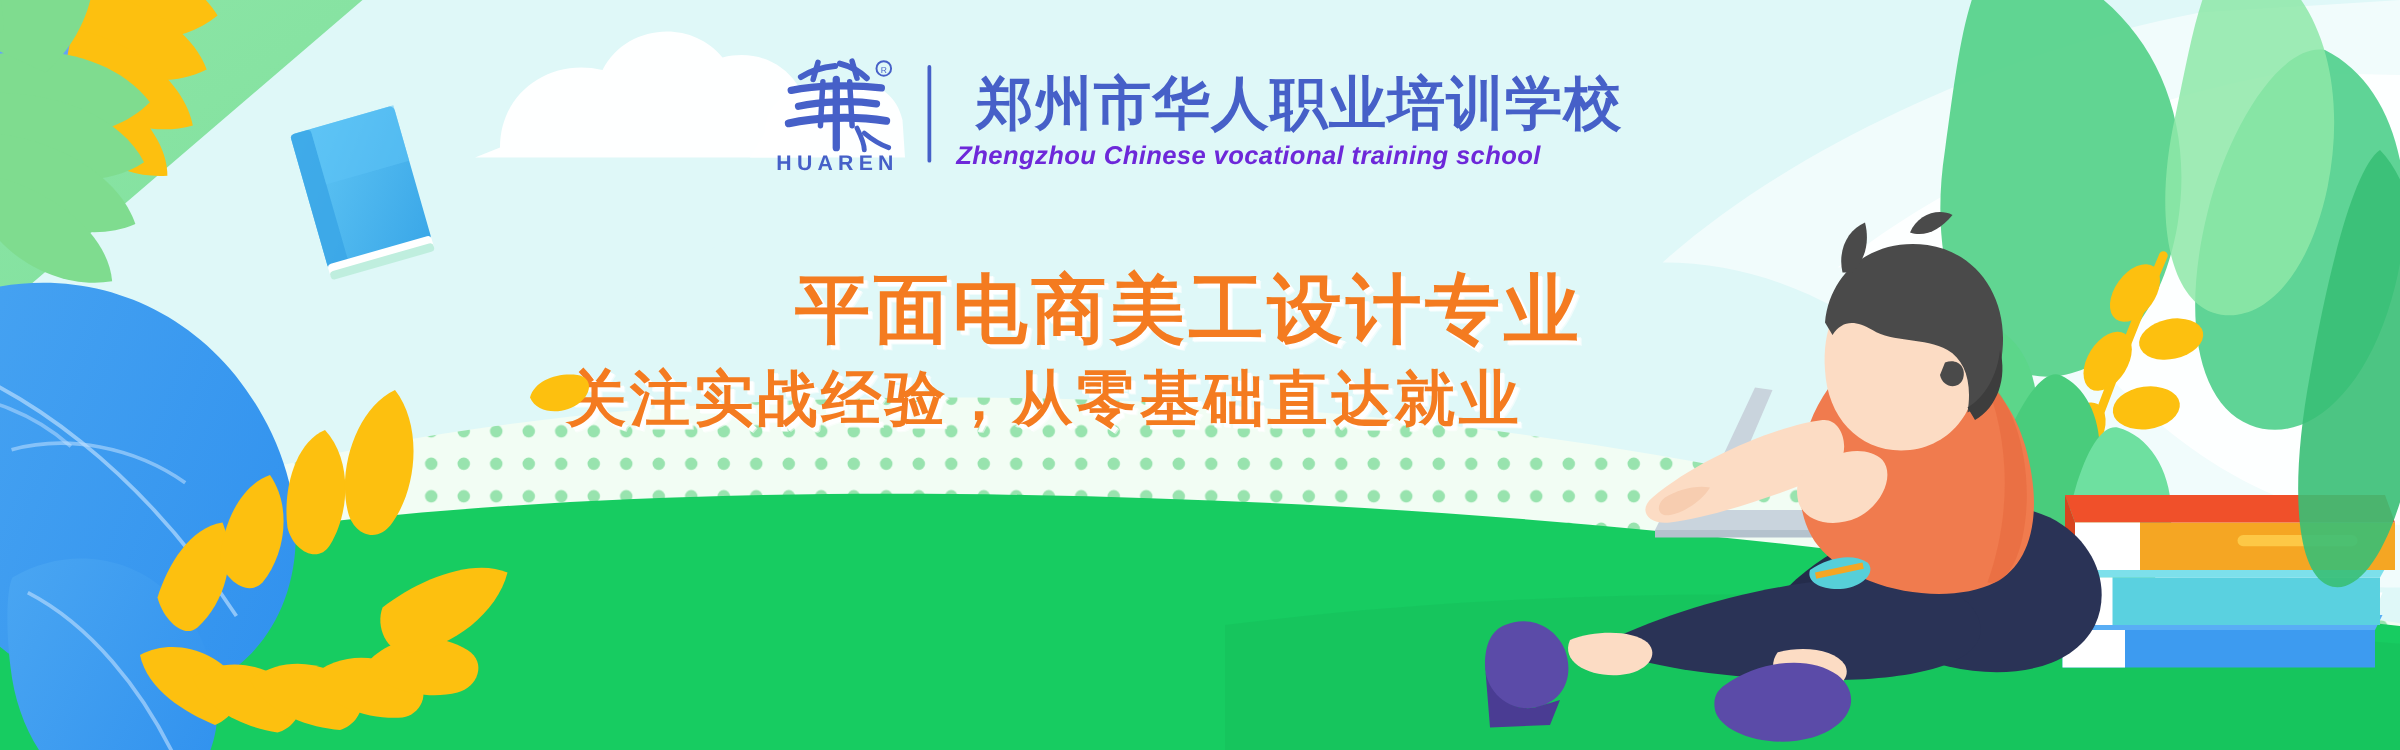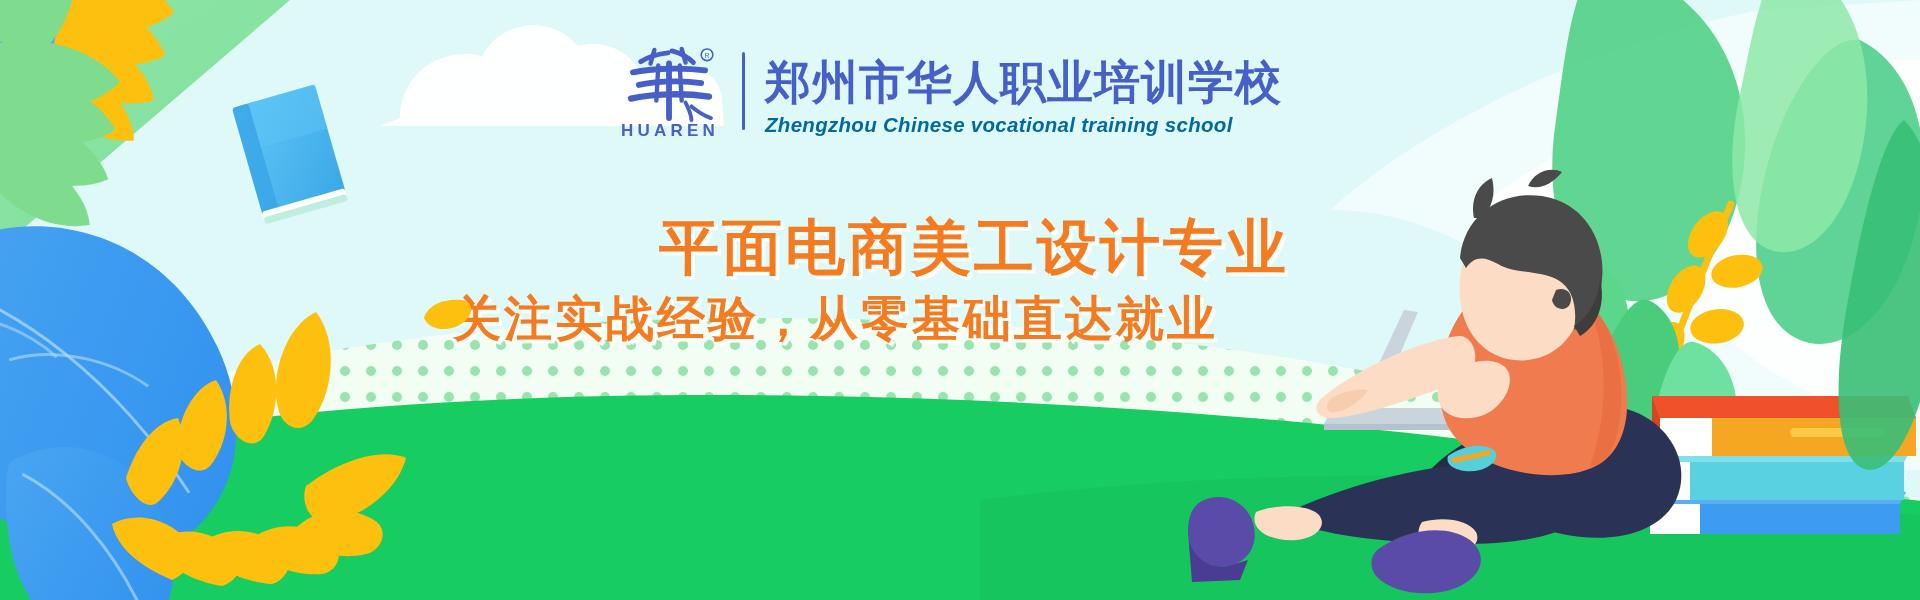--- a/index.html
+++ b/index.html
@@ -48,42 +48,43 @@
     margin-top:6px;
   }
   .logo-words{display:flex;flex-direction:column;justify-content:center;}
   .school-cn{
     font-size:46px;line-height:1.04;
     font-weight:700;
     color:#4660c8;
     letter-spacing:1px;
     font-family:Liberation Sans, sans-serif;
     white-space:nowrap;
+    margin-left:16px;
   }
   .school-en{
     margin-top:6px;
     font-size:20.5px;
     font-weight:700;font-style:italic;
-    color:#0369a1;
+    color:#6d28d9;
     letter-spacing:.3px;
     white-space:nowrap;
     font-family:"Liberation Sans",sans-serif;
   }
 
   
   .headline{
     position:absolute;z-index:40;
     font-weight:700;
     color:#f47b20;
     white-space:nowrap;
     font-family:"Liberation Sans","DejaVu Sans",sans-serif;
     text-shadow:3px 3px 0 rgba(255,255,255,.92), 4px 4px 0 rgba(255,255,255,.55);
   }
   .headline-1{
-    left:659px;top:208px;
+    left:636px;top:208px;
     font-size:60px;letter-spacing:3px;
   }
   .headline-2{
     left:453px;top:287px;
     font-size:48px;letter-spacing:3px;
   }
   .bullet-leaf{
     position:absolute;z-index:41;
     left:422px;top:298px;
     width:52px;height:34px;

